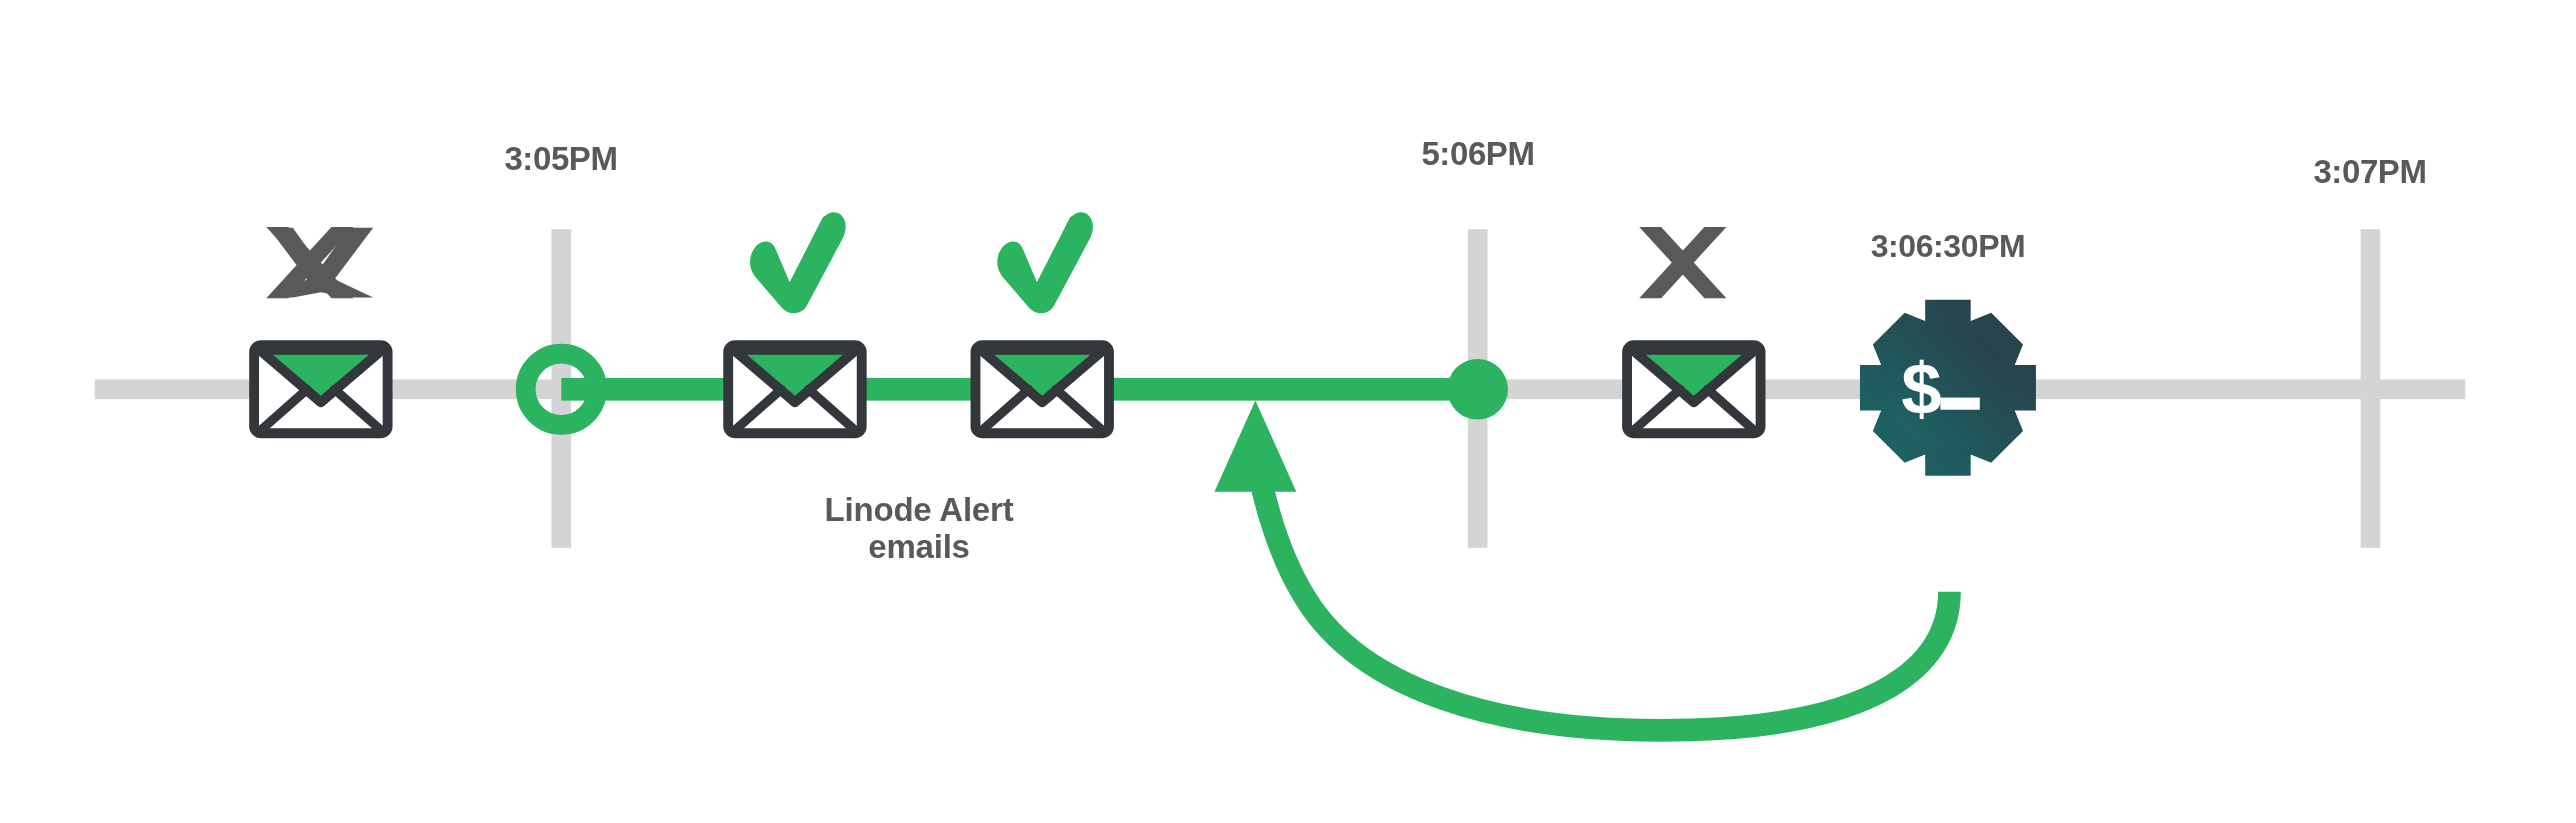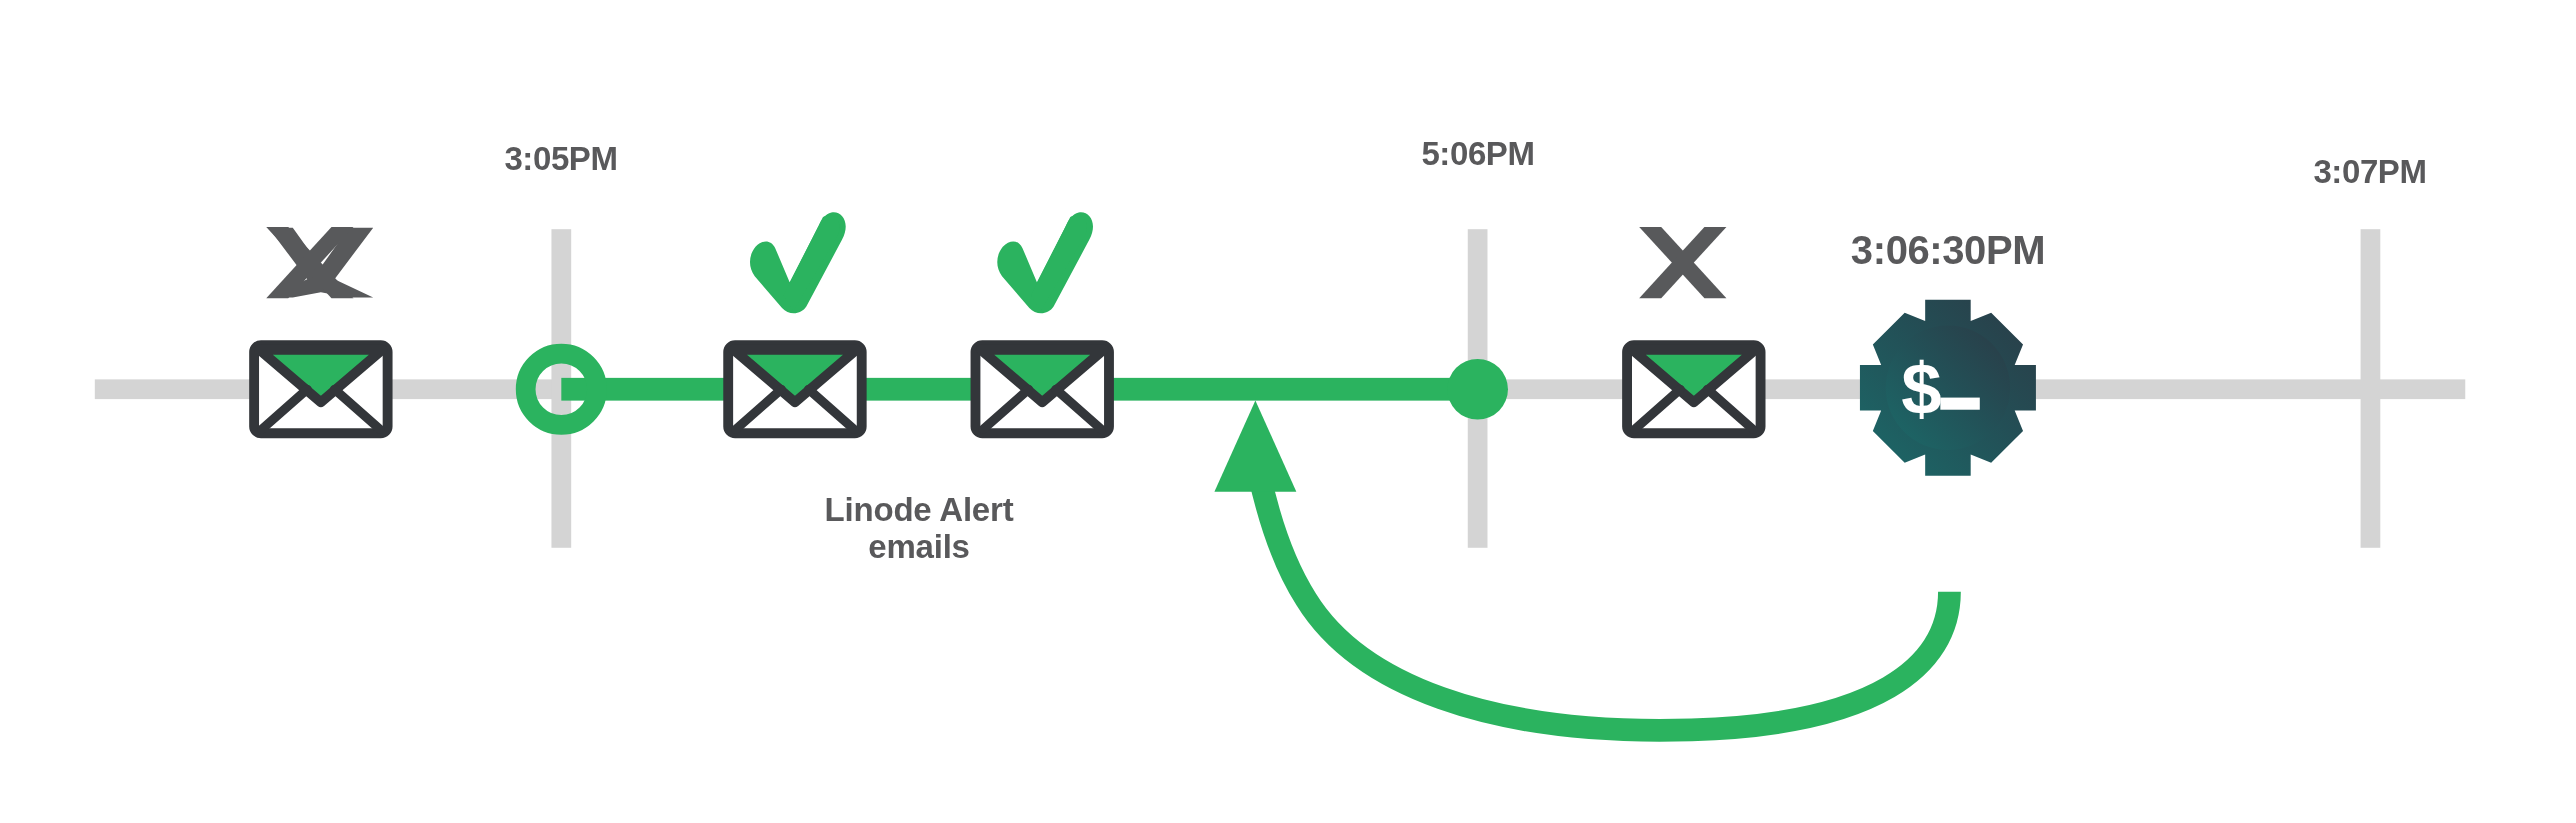--- a/index.html
+++ b/index.html
@@ -46,21 +46,21 @@
     color: #59595b;
     text-align: center;
     white-space: pre-line;
     transform: translateX(-50%);
     letter-spacing: -0.2px;
   }
   .sub-time-label {
     position: absolute;
     font-family: "Liberation Sans", sans-serif;
     font-weight: bold;
-    font-size: 40px;
+    font-size: 32px;
     color: #59595b;
     white-space: nowrap;
     transform: translateX(-50%);
     letter-spacing: -0.4px;
   }
 </style>
 </head>
 <body>
 
 <div id="stage">

